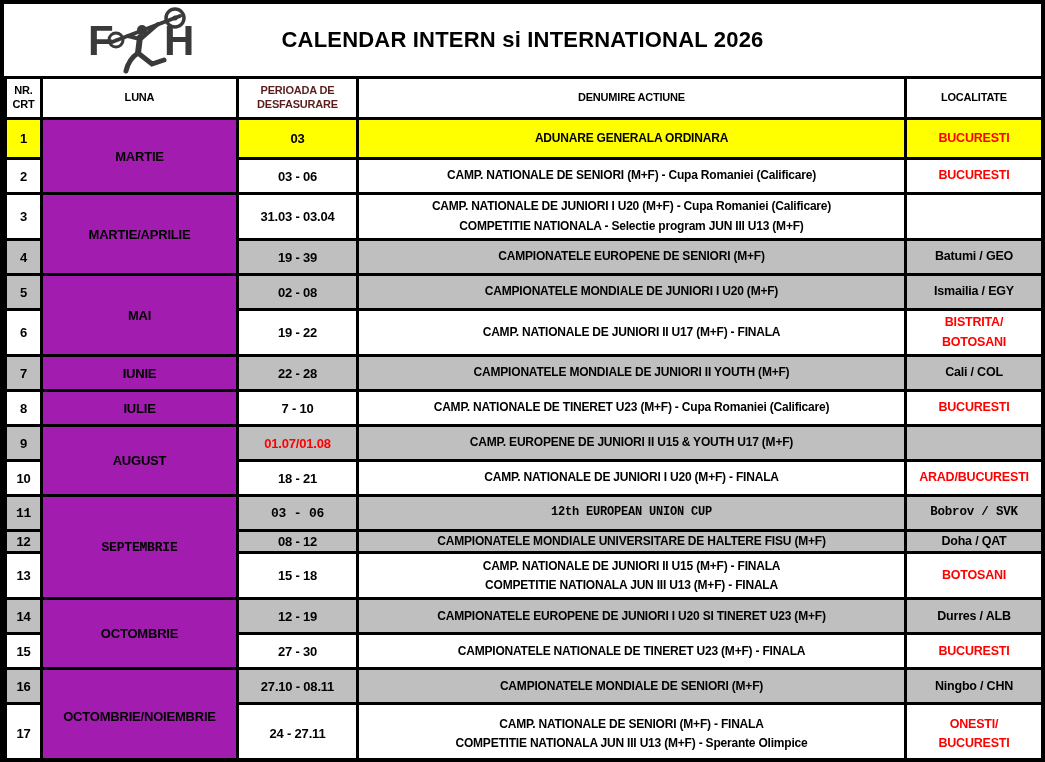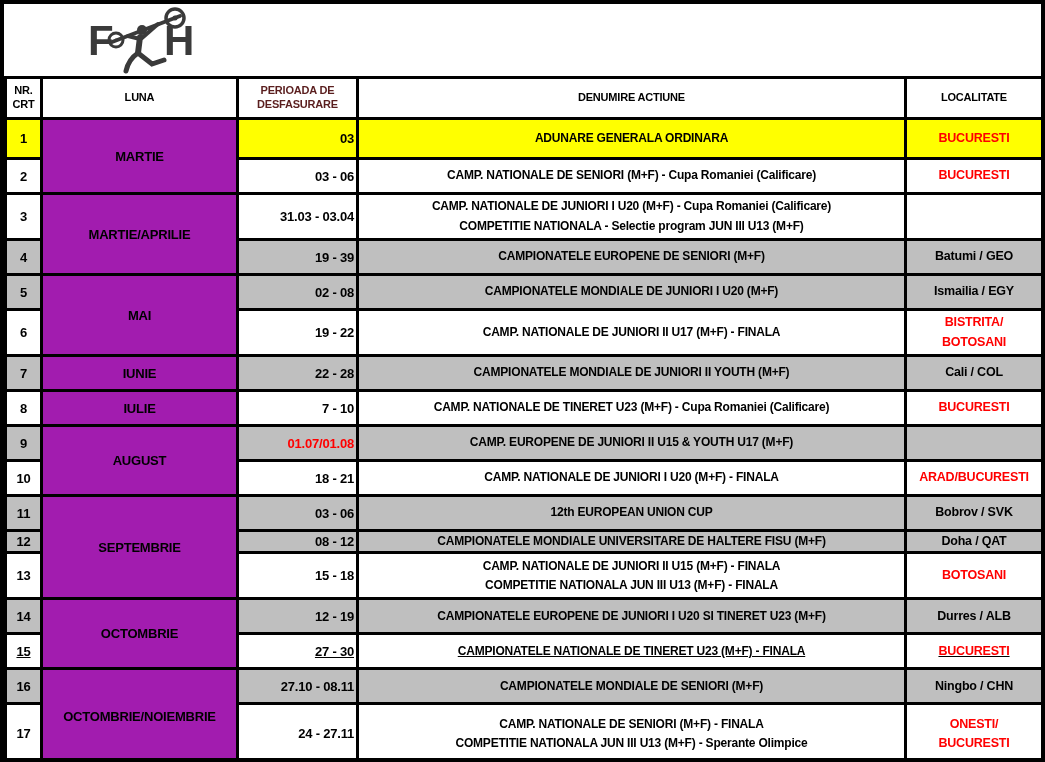--- a/index.html
+++ b/index.html
@@ -36,43 +36,43 @@
     text-align:center;
     vertical-align:middle;
     padding:0 2px;
     overflow:hidden;
     letter-spacing:-0.2px;
   }
   thead th{height:38px;font-size:11px;line-height:1.25;color:#000;}
   .period-header{color:var(--period-header);}
   .nr-cell{font-size:13px;}
   .month-cell{font-size:13px;background:#a21caf;}
-  .period-cell{font-size:13px;text-align:right;}
+  .period-cell{font-size:13px;}
   .action-cell{font-size:12px;line-height:1.6;}
   .localitate-cell{font-size:12.5px;line-height:1.55;}
   .shade-yellow{background:var(--yellow);}
   .shade-gray{background:var(--gray);}
   .shade-white{background:#ffffff;}
   .red-text{color:var(--red);}
   
   tbody tr:nth-child(1){height:40px;}
   tbody tr:nth-child(2){height:35px;}
   tbody tr:nth-child(3){height:46px;}
   tbody tr:nth-child(4){height:35px;}
   tbody tr:nth-child(5){height:35px;}
   tbody tr:nth-child(6){height:46px;}
   tbody tr:nth-child(7){height:35px;}
   tbody tr:nth-child(8){height:35px;}
   tbody tr:nth-child(9){height:35px;}
   tbody tr:nth-child(10){height:35px;}
-  tbody tr:nth-child(11){height:35px;}
+  tbody tr:nth-child(11){height:35px;font-family:Liberation Mono, monospace;}
   tbody tr:nth-child(12){height:18px;}
   tbody tr:nth-child(13){height:46px;}
   tbody tr:nth-child(14){height:35px;}
-  tbody tr:nth-child(15){height:35px;text-decoration:underline;}
+  tbody tr:nth-child(15){height:35px;}
   tbody tr:nth-child(16){height:35px;}
   tbody tr:nth-child(17){height:60px;}
 </style>
 </head>
 <body>
 
 <div class="page">
 
   <div class="header-band">
     <div class="logo">
@@ -95,20 +95,21 @@
           <path d="M54,33 L70,19" stroke-width="4"></path>
 
           <path d="M52,32 L50,48" stroke-width="6"></path>
 
           <path d="M50,48 C44,52 40,57 38,66" stroke-width="5"></path>
 
           <path d="M50,48 L64,59 L76,55" stroke-width="5"></path>
         </g>
       </svg>
     </div>
+    <div class="title">CALENDAR INTERN si INTERNATIONAL 2026</div>
   </div>
 
   <table>
     <colgroup>
       <col style="width:36px">
       <col style="width:196px">
       <col style="width:120px">
       <col style="width:548px">
       <col style="width:137px">
     </colgroup>

